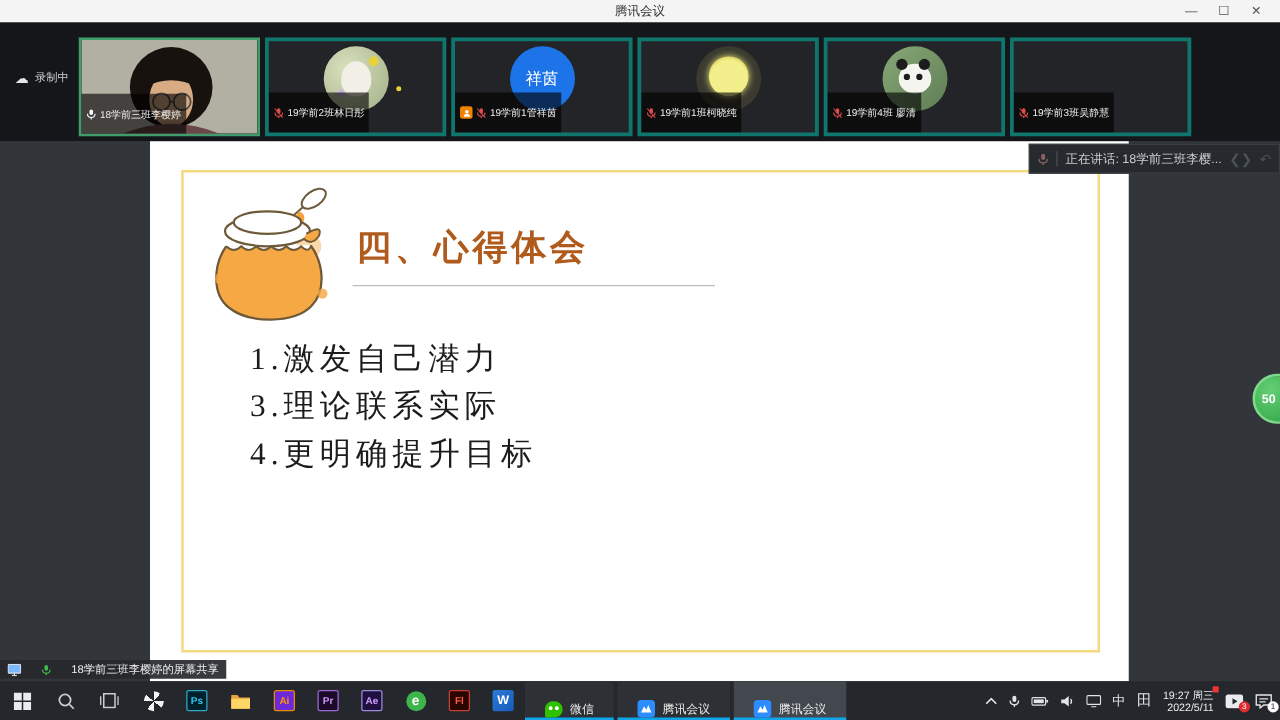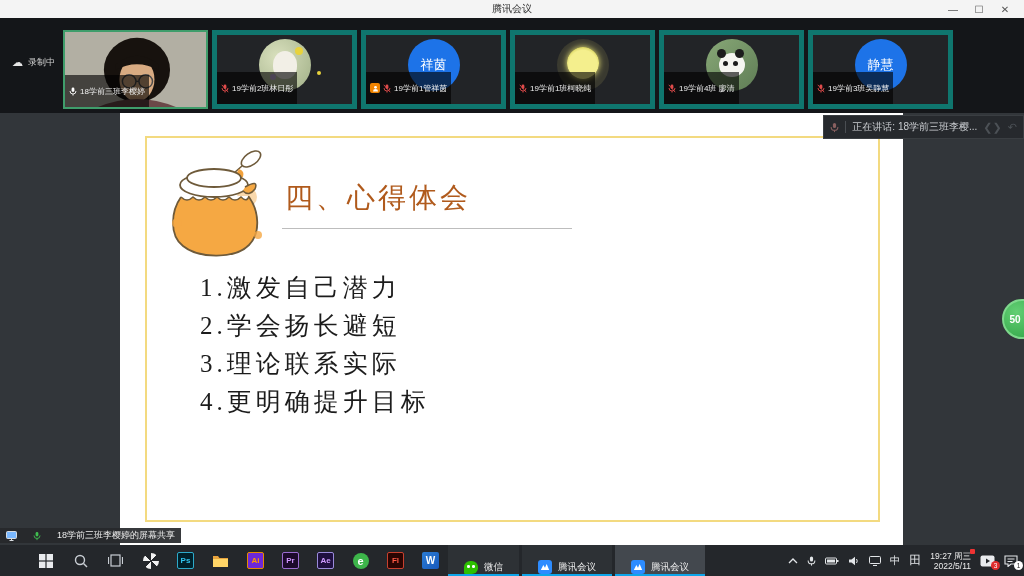--- a/index.html
+++ b/index.html
@@ -9,21 +9,21 @@
   
   .titlebar { position:absolute; left:0; top:0; width:1024px; height:18px; background:#f4f4f4; display:flex; align-items:center; justify-content:center; }
   .titlebar .title { font-size:10px; color:#333; }
   .win-controls { position:absolute; right:6px; top:0; height:18px; display:flex; align-items:center; }
   .win-btn { width:26px; height:18px; display:flex; align-items:center; justify-content:center; font-size:10px; color:#555; }
 
   
   .strip { position:absolute; left:0; top:18px; width:1024px; height:95px; background:#141619; }
   .recording { position:absolute; left:12px; top:38px; display:flex; align-items:center; gap:5px; color:#cfcfcf; font-size:9px; }
   .cloud-ico { color:#e6e6e6; font-size:11px; }
-  .thumb { position:absolute; top:12px; width:145px; height:79px; background:#222427; border:5px solid #0f766e; overflow:hidden; }
+  .thumb { position:absolute; top:12px; width:145px; height:79px; background:#222427; border:3px solid #0f766e; overflow:hidden; }
   .thumb.active { border:2px solid #3f9d6b; }
   .thumb-label { position:absolute; left:0; bottom:0; height:13px; background:rgba(0,0,0,0.62); display:flex; align-items:center; gap:3px; padding:16px 4px; max-width:100%; }
   .thumb-label span.nm { font-size:8px; color:#efefef; white-space:nowrap; }
   .avatar-circle { position:absolute; left:50%; top:30px; transform:translate(-50%,-50%); width:52px; height:52px; border-radius:50%; display:flex; align-items:center; justify-content:center; color:#fff; font-size:13px; }
   .host-badge { width:10px; height:10px; background:#f08300; border-radius:2px; display:flex; align-items:center; justify-content:center; }
   .mic-svg { display:block; }
 
   
   .av-lamb { background:radial-gradient(circle at 35% 35%, #d9e0bd, #9fae86); position:relative; }
   .av-lamb::before { content:""; position:absolute; left:14px; top:12px; width:24px; height:28px; border-radius:50% 50% 45% 45%; background:#f2efe6; }
@@ -32,39 +32,39 @@
   .av-flower::before { content:""; position:absolute; left:10px; top:8px; width:32px; height:32px; border-radius:50%; background:radial-gradient(circle at 50% 55%, #f4ef8d 0 60%, #d8d35e 75%, transparent 76%); box-shadow:0 0 6px #efe97a; }
   .av-panda { background:linear-gradient(135deg,#88a877,#5f7d55); position:relative; }
   .av-panda::before { content:""; position:absolute; left:13px; top:14px; width:26px; height:24px; border-radius:50%; background:#f5f5f0; }
   .av-panda::after { content:""; position:absolute; left:11px; top:10px; width:9px; height:9px; border-radius:50%; background:#1c1c1c; box-shadow:18px 0 0 #1c1c1c, 4px 10px 0 -2px #1c1c1c, 14px 10px 0 -2px #1c1c1c; }
 
   
   .main { position:absolute; left:0; top:113px; width:1024px; height:432px; background:#32363a; }
   .shared { position:absolute; left:120px; top:0; width:783px; height:432px; background:#ffffff; }
   .slide-frame { position:absolute; left:25px; top:23px; width:735px; height:386px; border:2px solid #f3da80; }
   .honeypot { position:absolute; left:35px; top:32px; }
-  .slide-heading { position:absolute; left:165px; top:66px; font-size:28px; font-weight:normal; letter-spacing:3px; color:#b05a1c; }
+  .slide-heading { position:absolute; left:165px; top:66px; font-size:28px; font-weight:bold; letter-spacing:3px; color:#b05a1c; }
   .heading-rule { position:absolute; left:162px; top:115px; width:290px; height:1px; background:#bdbdbd; }
   .slide-list { position:absolute; left:80px; top:156px; font-family:"Liberation Serif", serif; font-size:25px; color:#1c1c1c; letter-spacing:4px; line-height:38px; list-style:none; }
 
   
   .toast { position:absolute; right:0; top:2px; height:24px; min-width:190px; background:#26292d; border:1px solid #3a3e42; display:flex; align-items:center; gap:6px; padding:0 6px; }
   .toast .divider { width:1px; height:12px; background:#4a4e53; }
   .toast .txt { font-size:10px; color:#c9ccd0; white-space:nowrap; }
   .toast .ghost { color:#4c5156; font-size:11px; }
 
   
   .float-btn { position:absolute; top:186px; right:-18px; width:40px; height:40px; border-radius:50%; background:radial-gradient(circle at 35% 30%, #63cf74, #2ea344); border:2px solid #7ed88c; color:#fff; font-size:10px; font-weight:bold; display:flex; align-items:center; justify-content:center; padding-right:14px; z-index:5; }
 
   
   .share-banner { position:absolute; left:0; top:415px; height:15px; background:rgba(38,40,43,0.92); display:flex; align-items:center; gap:16px; padding:0 6px; z-index:6; }
   .share-banner .txt { font-size:9px; color:#ececec; white-space:nowrap; }
 
   
-  .taskbar { position:absolute; left:0; top:545px; width:1024px; height:31px; background:#24272b; display:flex; align-items:center;padding-left:28px; }
+  .taskbar { position:absolute; left:0; top:545px; width:1024px; height:31px; background:#24272b; display:flex; align-items:center; }
   .tb-slot { width:35px; height:31px; display:flex; align-items:center; justify-content:center; flex:0 0 auto; }
   .appbox { width:17px; height:17px; display:flex; align-items:center; justify-content:center; font-size:8px; font-weight:bold; border-radius:2px; }
   .bx-ps { background:#00212b; border:1px solid #2daaca; color:#31c5f0; }
   .bx-ai { background:#6d28d9; border:1px solid #e78a00; color:#ff9a00; }
   .bx-pr { background:#1c0a2b; border:1px solid #9a6bd0; color:#cf96fd; }
   .bx-ae { background:#1f1040; border:1px solid #9a8bdb; color:#cf9cff; }
   .bx-fl { background:#2b0502; border:1px solid #c8402e; color:#ff5a45; }
   .circle-ico { width:16px; height:16px; border-radius:50%; display:flex; align-items:center; justify-content:center; }
   .green-e { background:#3db54a; color:#fff; font-size:11px; font-weight:bold; }
   .pinwheel { background:conic-gradient(#f2f2f2 0 40deg,#24272b 40deg 90deg,#f2f2f2 90deg 130deg,#24272b 130deg 180deg,#f2f2f2 180deg 220deg,#24272b 220deg 270deg,#f2f2f2 270deg 310deg,#24272b 310deg 360deg); border-radius:50%; width:16px; height:16px; }
@@ -175,21 +175,20 @@
           <rect x="2.6" y="0.5" width="2.8" height="4.5" rx="1.4" fill="#e04b4b"></rect>
           <path d="M1,4 Q1,7 4,7 Q7,7 7,4" fill="none" stroke="#e04b4b" stroke-width="0.9"></path>
           <line x1="4" y1="7" x2="4" y2="8.6" stroke="#e04b4b" stroke-width="0.9"></line>
           <line x1="0.8" y1="0.8" x2="7.2" y2="8.2" stroke="#e04b4b" stroke-width="0.9"></line>
         </svg>
       <span class="nm">19学前4班 廖清</span>
     </div>
   </div>
 
   <div class="thumb" style="left:808px;">
-    <div class="avatar-circle" style="background:#1d73e8;">静慧</div>
     <div class="thumb-label">
       <svg class="mic-svg" width="8" height="9" viewBox="0 0 8 9">
           <rect x="2.6" y="0.5" width="2.8" height="4.5" rx="1.4" fill="#e04b4b"></rect>
           <path d="M1,4 Q1,7 4,7 Q7,7 7,4" fill="none" stroke="#e04b4b" stroke-width="0.9"></path>
           <line x1="4" y1="7" x2="4" y2="8.6" stroke="#e04b4b" stroke-width="0.9"></line>
           <line x1="0.8" y1="0.8" x2="7.2" y2="8.2" stroke="#e04b4b" stroke-width="0.9"></line>
         </svg>
       <span class="nm">19学前3班吴静慧</span>
     </div>
   </div>
@@ -221,21 +220,20 @@
       <path d="M90,42 q14,-8 10,2 q-6,8 -12,2" fill="#f5a843" stroke="#6e5a3a" stroke-width="1.5"></path>
       <circle cx="22" cy="78" r="5" fill="#f5a843" opacity="0.8"></circle>
       <circle cx="103" cy="90" r="4" fill="#f5a843" opacity="0.8"></circle>
     </svg>
 
     <div class="slide-heading">四、心得体会</div>
     <div class="heading-rule"></div>
 
     <ul class="slide-list">
       <li>1.激发自己潜力</li>
-      <li>2.学会扬长避短</li>
       <li>3.理论联系实际</li>
       <li>4.更明确提升目标</li>
     </ul>
   </div>
 
   <div class="toast">
     <svg width="9" height="11" viewBox="0 0 8 9">
         <rect x="2.6" y="0.5" width="2.8" height="4.5" rx="1.4" fill="#8a6060"></rect>
         <path d="M1,4 Q1,7 4,7 Q7,7 7,4" fill="none" stroke="#8a6060" stroke-width="0.9"></path>
         <line x1="4" y1="7" x2="4" y2="8.6" stroke="#8a6060" stroke-width="0.9"></line>

